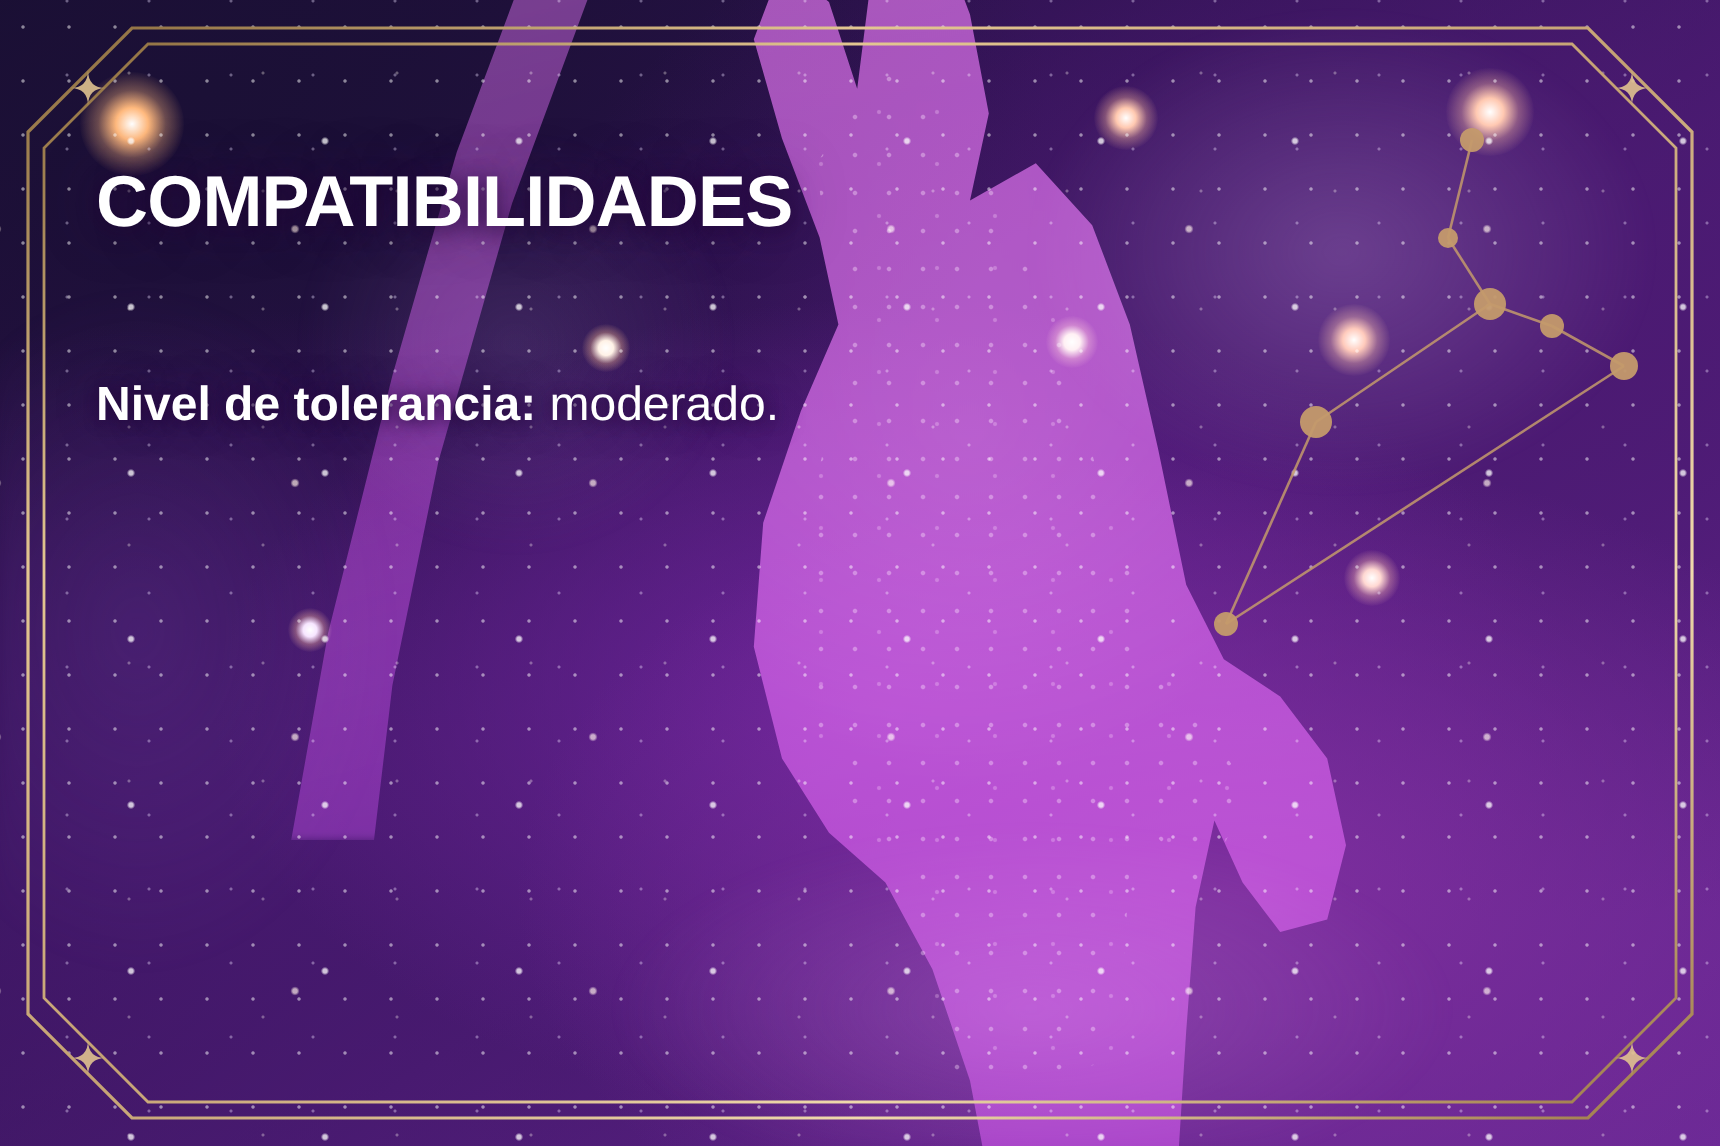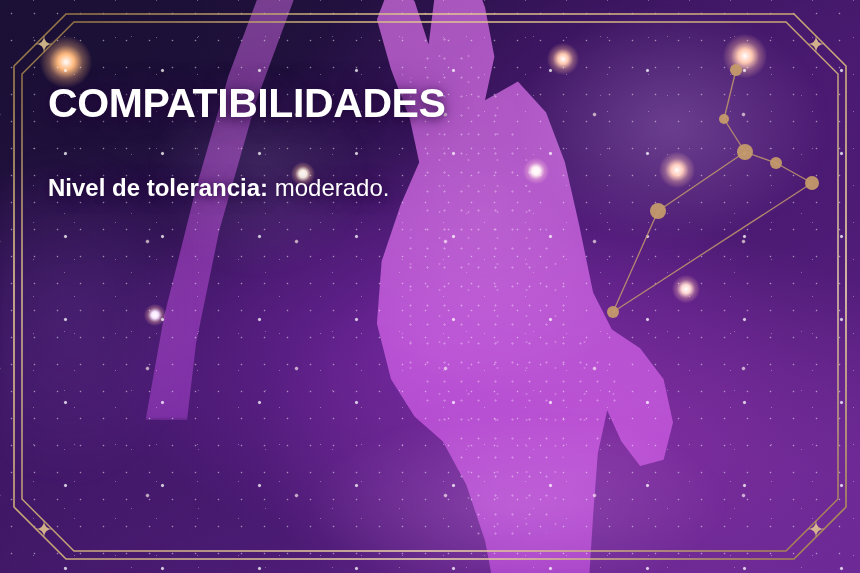--- a/index.html
+++ b/index.html
@@ -121,35 +121,35 @@
   
   .frame { position:absolute; inset:0; pointer-events:none; }
 
   
   .content {
     position:absolute;
     left:48px; top:82px;
     width:760px;
   }
   .title {
-    font-size:41px;
+    font-size:36px;
     font-weight:bold;
     color:#ffffff;
     letter-spacing:-0.4px;
     line-height:1.05;
     text-shadow:0 2px 10px rgba(30,6,50,0.75), 0 0 26px rgba(60,12,90,0.5);
   }
   .para {
     margin-top:0;
     font-size:24px;
     line-height:1.28;
     color:#ffffff;
     text-shadow:0 1px 7px rgba(35,8,58,0.8), 0 0 18px rgba(50,10,80,0.55);
   }
-  .p1 { margin-top:48px; }
+  .p1 { margin-top:68px; }
   .p2 { margin-top:39px; }
   .b { font-weight:bold; }
 </style>
 </head>
 <body>
 
 <div class="card">
 
   <div class="bg-base"></div>
   <div class="bg-nebula"></div>

